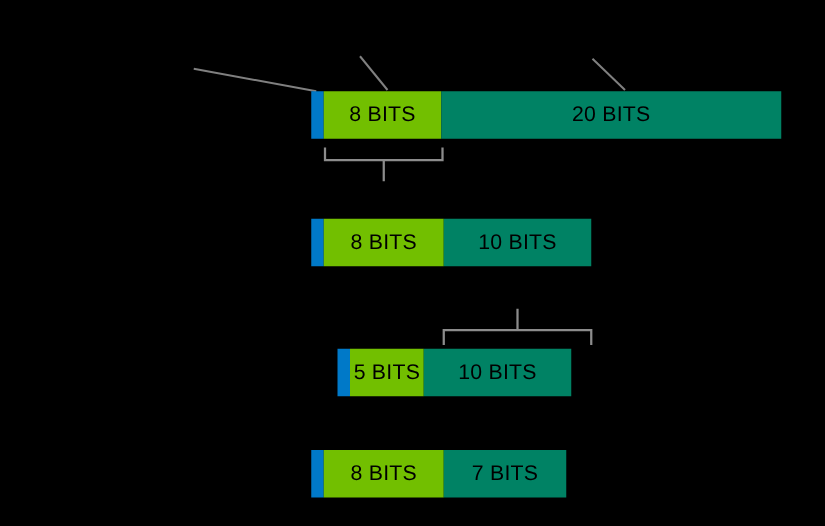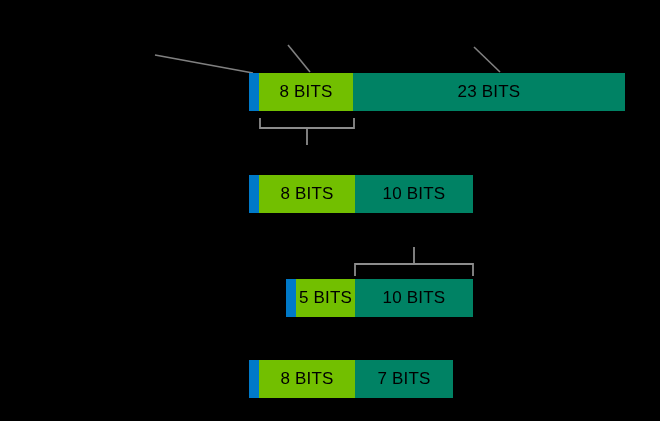--- a/index.html
+++ b/index.html
@@ -65,40 +65,40 @@
 
   <svg class="leader" style="left:0; top:0; width:660px; height:120px;">
     <line x1="155" y1="55" x2="253" y2="73"></line>
     <line x1="288" y1="45" x2="310" y2="72"></line>
     <line x1="474" y1="47" x2="500" y2="72"></line>
   </svg>
 
   <div class="bar-row" style="left:249px; top:73px; height:38px;">
     <div class="seg seg-blue" style="width:10px;"></div>
     <div class="seg seg-green" style="width:94px;">8 BITS</div>
-    <div class="seg seg-teal" style="width:272px;">23 BITS</div>
+    <div class="seg seg-teal" style="width:272px;">20 BITS</div>
   </div>
 
   <svg class="bracket" style="left:255px; top:114px; width:110px; height:36px;">
     <path d="M 5,4 L 5,14 L 99,14 L 99,4"></path>
     <line x1="52" y1="14" x2="52" y2="31"></line>
   </svg>
 
   <div class="bar-row" style="left:249px; top:175px; height:38px;">
     <div class="seg seg-blue" style="width:10px;"></div>
     <div class="seg seg-green" style="width:96px;">8 BITS</div>
     <div class="seg seg-teal" style="width:118px;">10 BITS</div>
   </div>
 
   <svg class="bracket" style="left:350px; top:244px; width:130px; height:36px;">
     <line x1="64" y1="3" x2="64" y2="20"></line>
     <path d="M 5,32 L 5,20 L 123,20 L 123,32"></path>
   </svg>
 
-  <div class="bar-row" style="left:286px; top:279px; height:38px;">
+  <div class="bar-row" style="left:270px; top:279px; height:38px;">
     <div class="seg seg-blue" style="width:10px;"></div>
     <div class="seg seg-green" style="width:59px;">5 BITS</div>
     <div class="seg seg-teal" style="width:118px;">10 BITS</div>
   </div>
 
   <div class="bar-row" style="left:249px; top:360px; height:38px;">
     <div class="seg seg-blue" style="width:10px;"></div>
     <div class="seg seg-green" style="width:96px;">8 BITS</div>
     <div class="seg seg-teal" style="width:98px;">7 BITS</div>
   </div>

